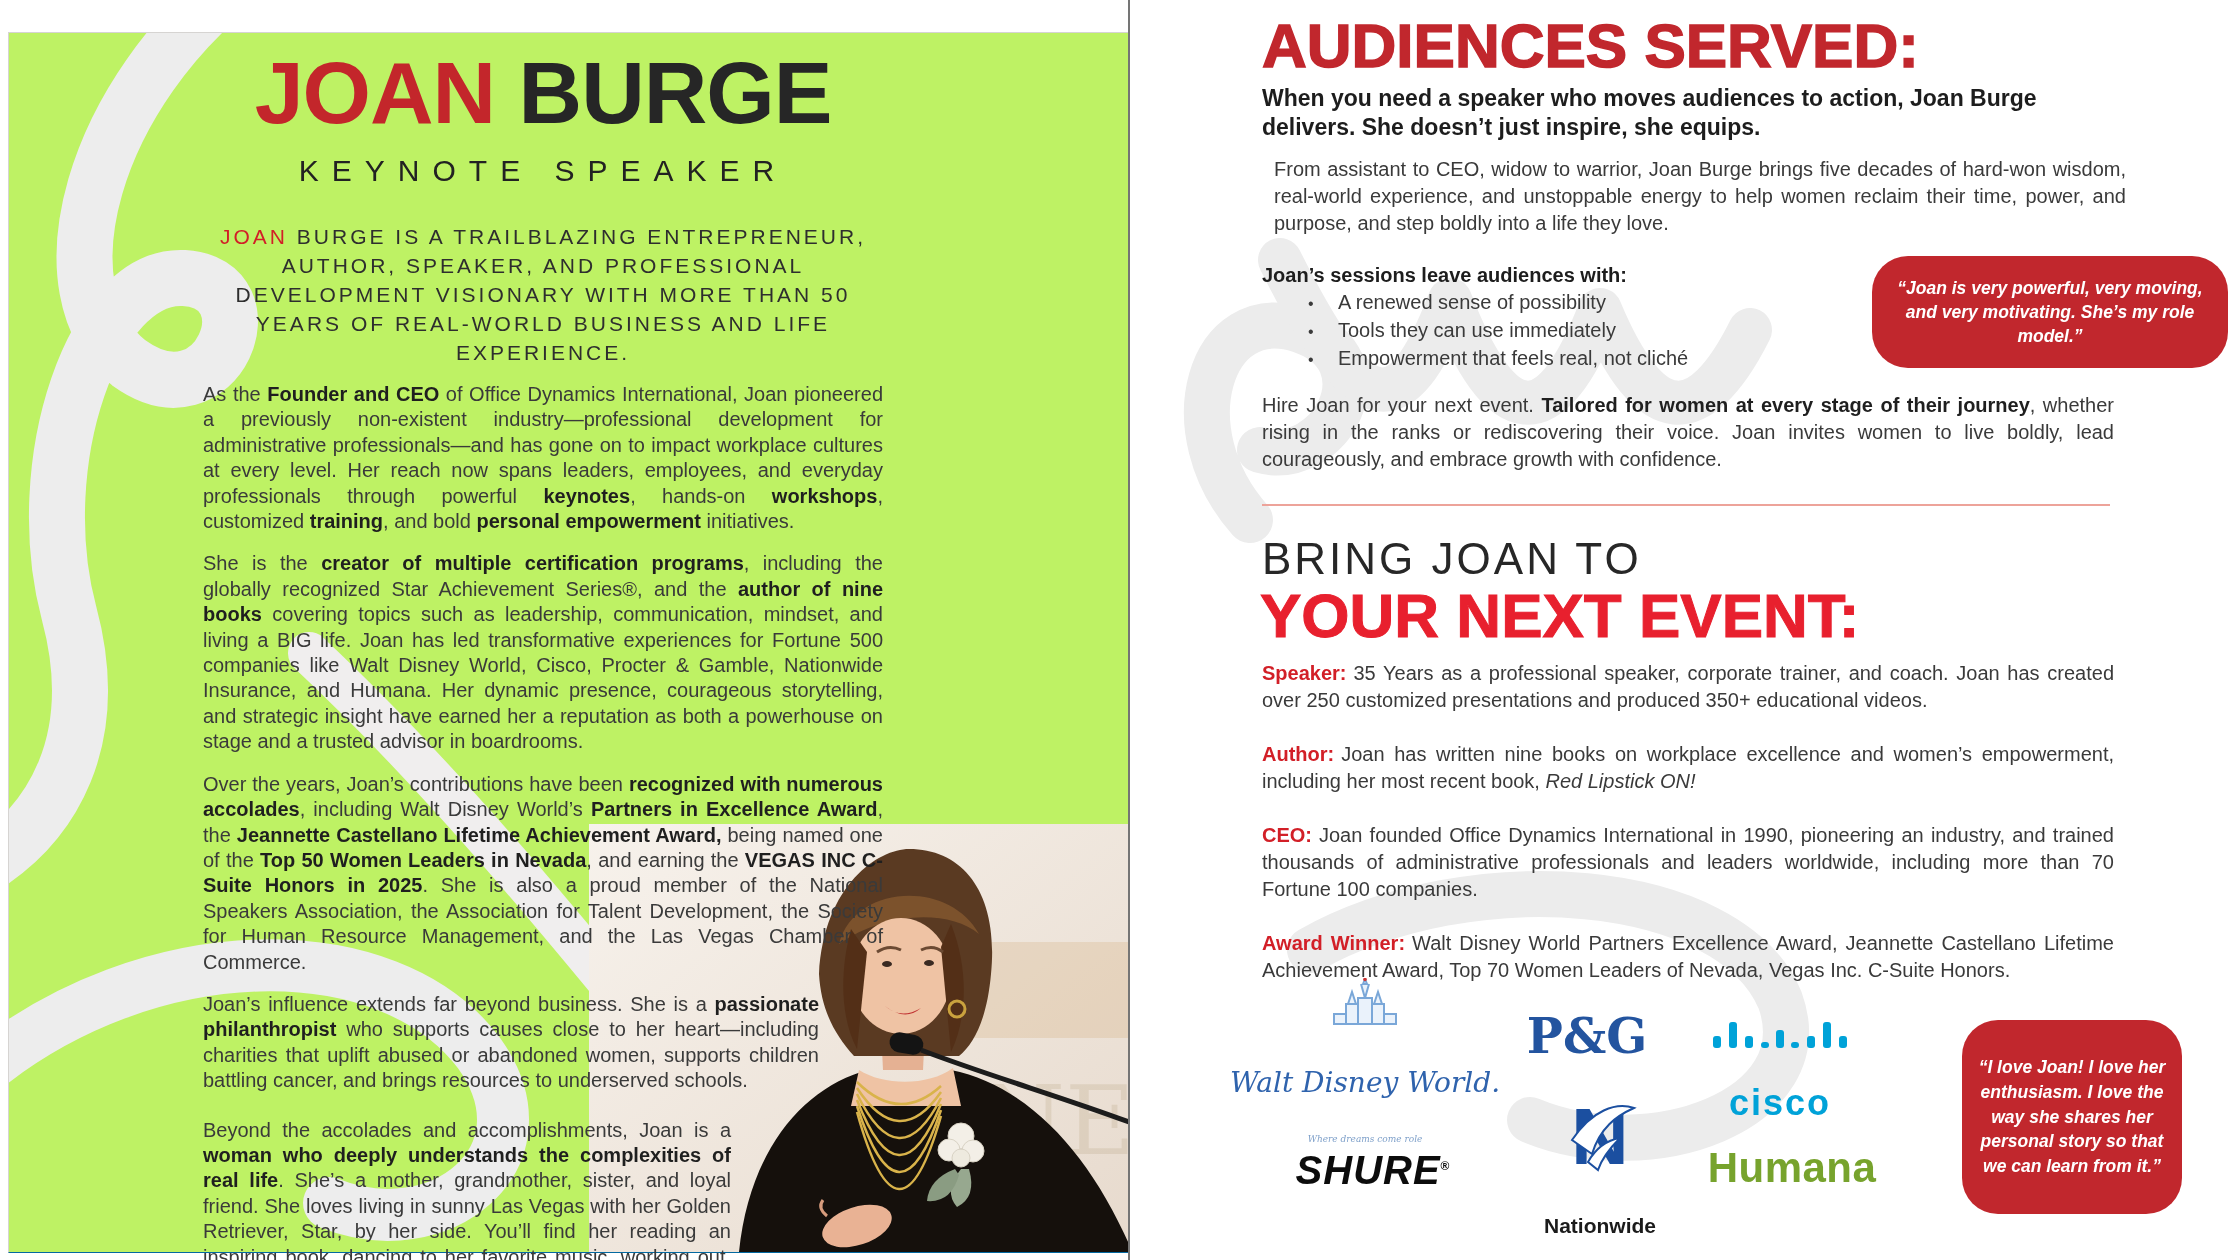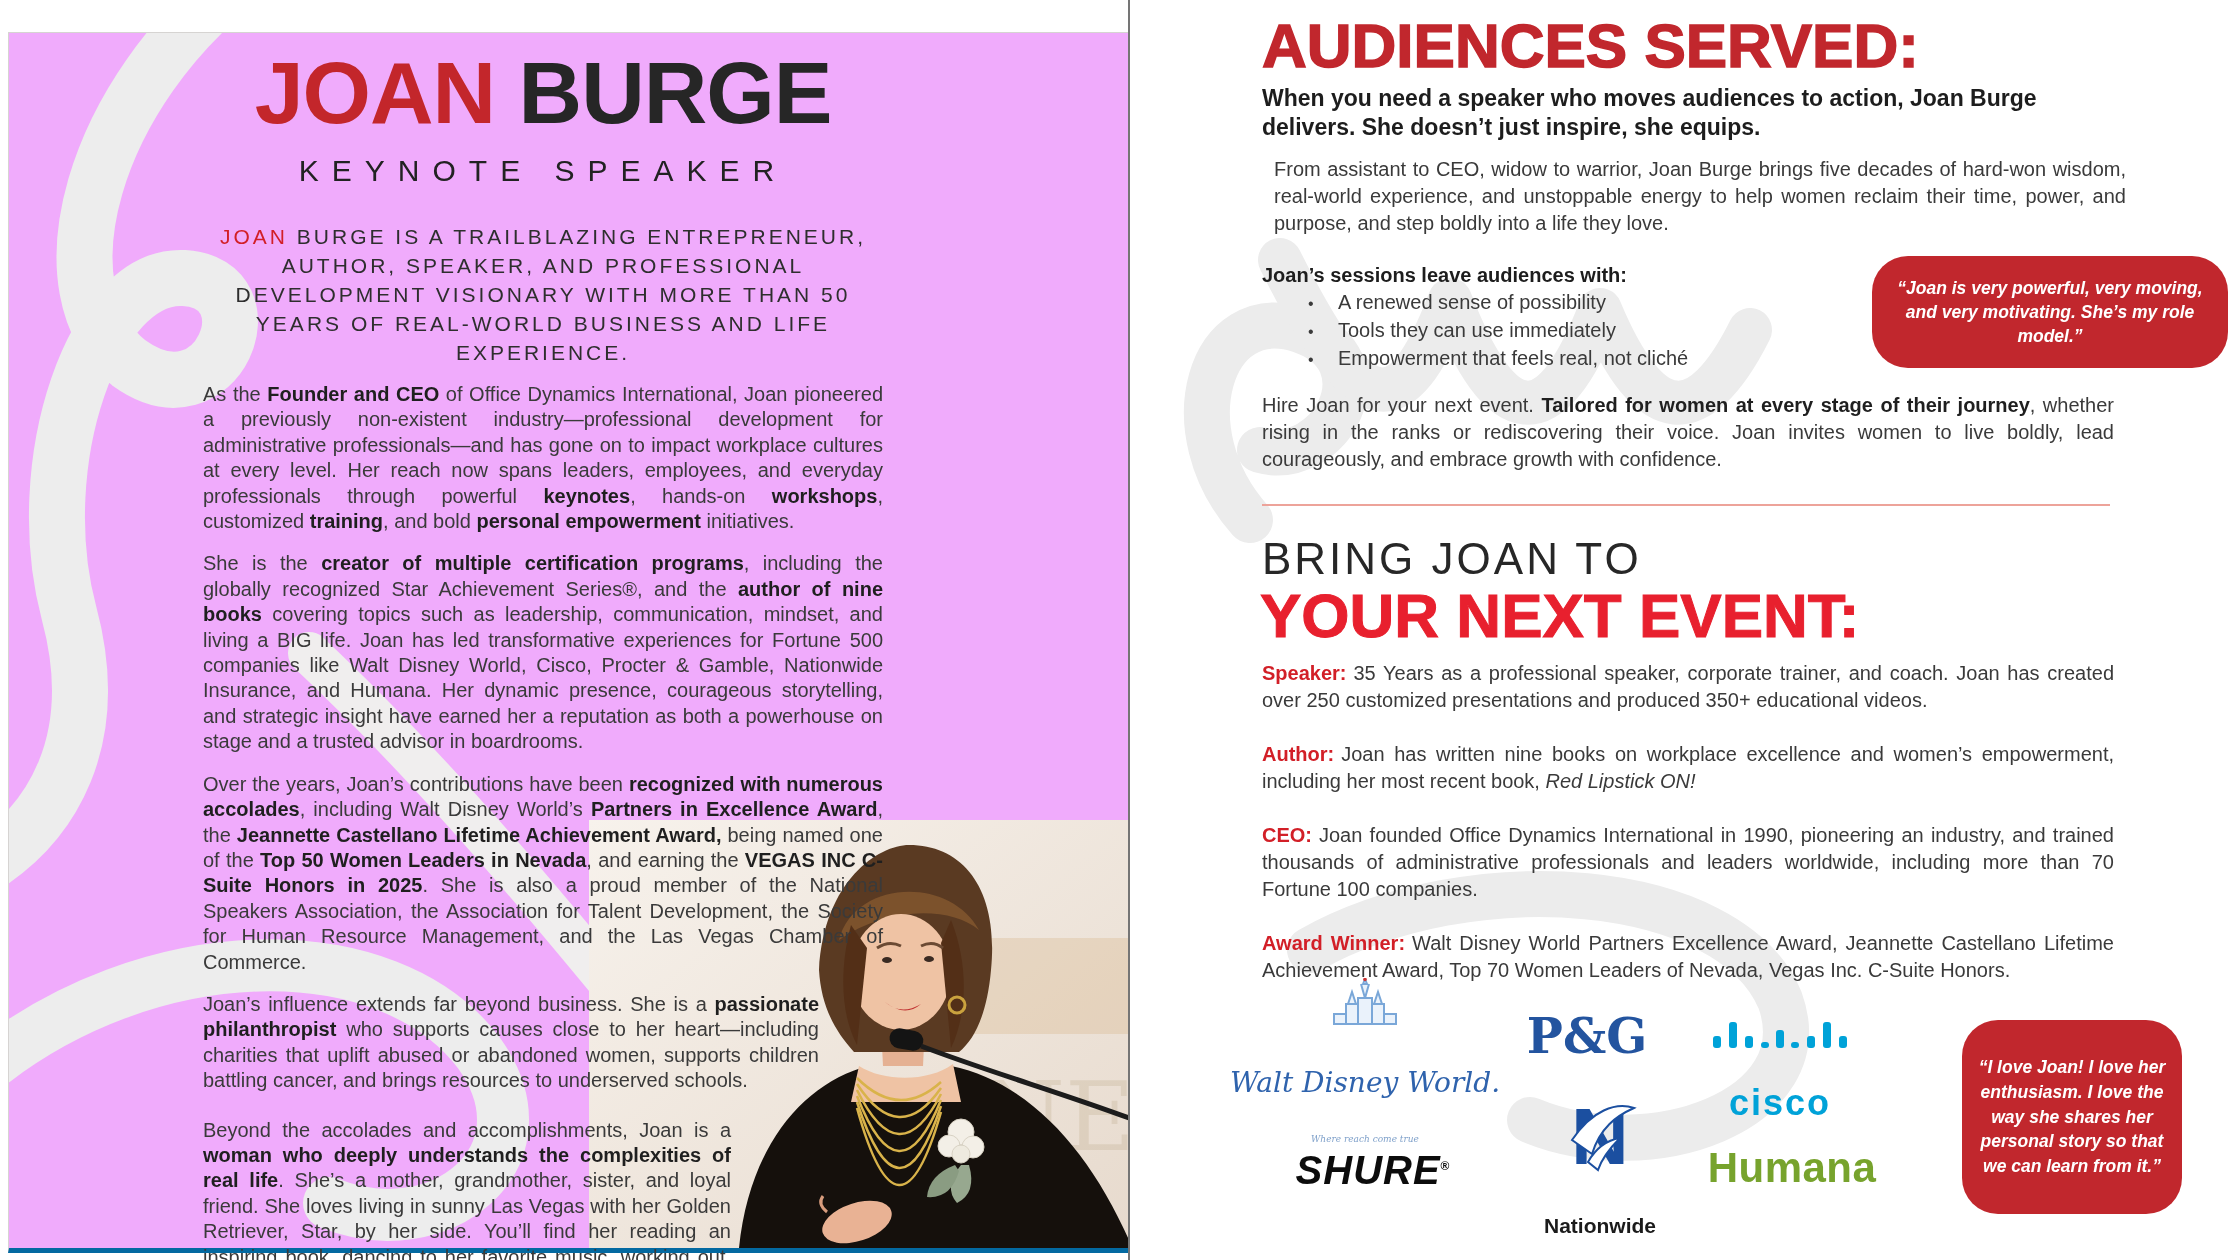--- a/index.html
+++ b/index.html
@@ -9,22 +9,22 @@
     background: #ffffff; font-family: "Liberation Sans", "DejaVu Sans", sans-serif;
     color: #3a3a3a;
   }
   .b { font-weight: bold; color: #1f1f1f; }
   .i { font-style: italic; }
   .red { color: var(--red-label); }
 
   
   .page-left {
     position: absolute; left: 8px; top: 32px; width: 1121px; height: 1221px;
-    background: #f0abfc;
-    border-left: 1px solid #d6d4d2; border-top: 1px solid #d6d4d2; border-bottom: 5px solid #0369a1;
+    background: #bef264;
+    border-left: 1px solid #d6d4d2; border-top: 1px solid #d6d4d2; border-bottom: 1px solid #0369a1;
   }
   .wm { position: absolute; left: 0; top: 0; z-index: 0; pointer-events: none; }
   .lcol { position: absolute; left: 194px; top: 0; width: 680px; z-index: 2; }
   .ltitle {
     margin-top: 16px; text-align: center; font-weight: bold; font-size: 88px;
     line-height: 1; letter-spacing: -1px; color: #262626; white-space: nowrap;
   }
   .ltitle .first { color: var(--title-red); }
   .lsub {
     margin-top: 17px; text-align: center; font-size: 30px; letter-spacing: 13px;
@@ -231,21 +231,21 @@
             <path d="M46,26 L50,14 L54,26 Z"></path>
             <rect x="18" y="26" width="12" height="20"></rect>
             <rect x="44" y="26" width="12" height="20"></rect>
             <rect x="30" y="20" width="14" height="26"></rect>
             <rect x="6" y="36" width="12" height="10"></rect>
             <rect x="56" y="36" width="12" height="10"></rect>
           </g>
           <circle cx="37" cy="1.5" r="1.8" fill="#c33"></circle>
         </svg>
         <div class="disney-script">Walt Disney World.</div>
-        <div class="disney-tagline">Where reach come true</div>
+        <div class="disney-tagline">Where dreams come role</div>
       </div>
 
       <div class="logo logo-pg">
         <div class="pg-text">P&amp;G</div>
       </div>
 
       <div class="logo logo-cisco">
         <svg width="150" height="34" viewBox="0 0 150 34">
           <g fill="#00A2D8">
             <rect x="8" y="22" width="8" height="12" rx="3"></rect>

